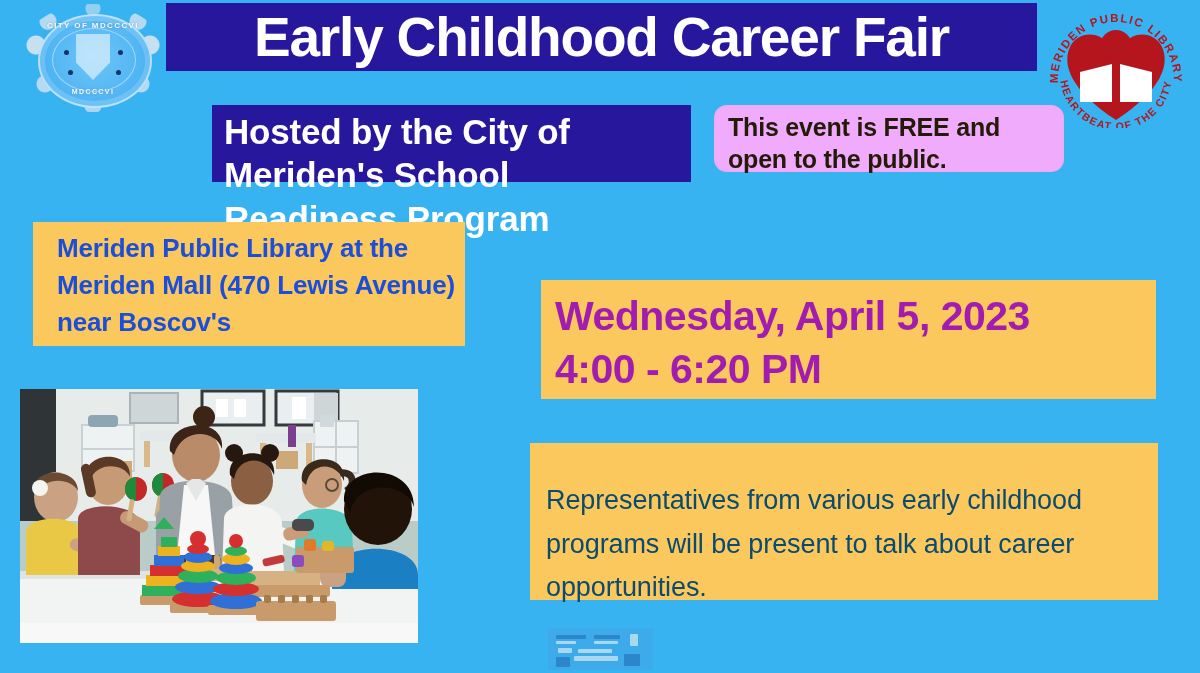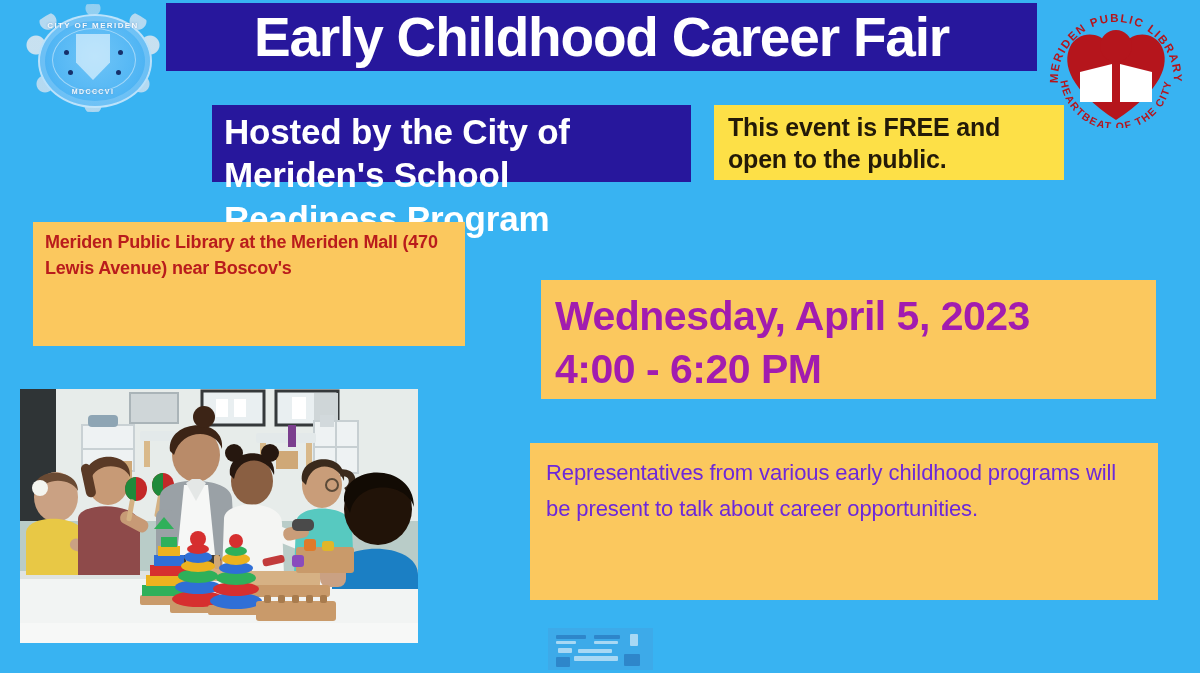--- a/index.html
+++ b/index.html
@@ -136,24 +136,25 @@
     line-height: 1.24;
     letter-spacing: -0.2px;
   }
 
   
   #free-box {
     position: absolute;
     left: 714px;
     top: 105px;
     width: 350px;
-    height: 75px;
-    background: #fde047;
+    height: 67px;
+    background: #f0abfc;
     padding: 6px 10px 6px 14px;
     box-sizing: border-box;
+    border-radius: 13px;
   }
   #free-box .free-text {
     color: #231a08;
     font-size: 25px;
     font-weight: bold;
     line-height: 1.28;
     letter-spacing: -0.2px;
   }
 
   
@@ -161,25 +162,26 @@
     position: absolute;
     left: 33px;
     top: 222px;
     width: 432px;
     height: 124px;
     background: #fbc85e;
     padding: 8px 8px 8px 12px;
     box-sizing: border-box;
   }
   #location-box .location-text {
-    color: #b91c1c;
-    font-size: 18px;
+    color: #1d4ed8;
+    font-size: 26px;
     font-weight: bold;
     line-height: 1.42;
     letter-spacing: -0.2px;
+    margin-left: 12px;
   }
 
   
   #date-box {
     position: absolute;
     left: 541px;
     top: 280px;
     width: 615px;
     height: 119px;
     background: #fbc85e;
@@ -200,24 +202,25 @@
     position: absolute;
     left: 530px;
     top: 443px;
     width: 628px;
     height: 157px;
     background: #fbc85e;
     padding: 12px 12px 12px 16px;
     box-sizing: border-box;
   }
   #reps-box .reps-text {
-    color: #6d28d9;
-    font-size: 22px;
+    color: #0c4a6e;
+    font-size: 27px;
     line-height: 1.62;
     letter-spacing: -0.1px;
+    margin-top: 24px;
   }
 
   
   #classroom-photo {
     position: absolute;
     left: 20px;
     top: 389px;
     width: 398px;
     height: 254px;
     overflow: hidden;
@@ -246,21 +249,21 @@
 
   <div id="city-seal">
     <div class="seal-wreath"></div>
     <div class="seal-disc"></div>
     <div class="seal-inner"></div>
     <div class="seal-crest"></div>
     <div class="seal-dot" style="left:46px;top:46px"></div>
     <div class="seal-dot" style="left:100px;top:46px"></div>
     <div class="seal-dot" style="left:50px;top:66px"></div>
     <div class="seal-dot" style="left:98px;top:66px"></div>
-    <div class="seal-top-text">CITY OF MERIDEN</div>
+    <div class="seal-top-text">CITY OF MDCCCVI</div>
     <div class="seal-bot-text">MDCCCVI</div>
   </div>
 
   <div id="title-banner">
     <div class="title-text">Early Childhood Career Fair</div>
   </div>
 
   <div id="library-logo">
     <svg width="152" height="126" viewBox="0 0 152 126" xmlns="http://www.w3.org/2000/svg">
       <defs>

